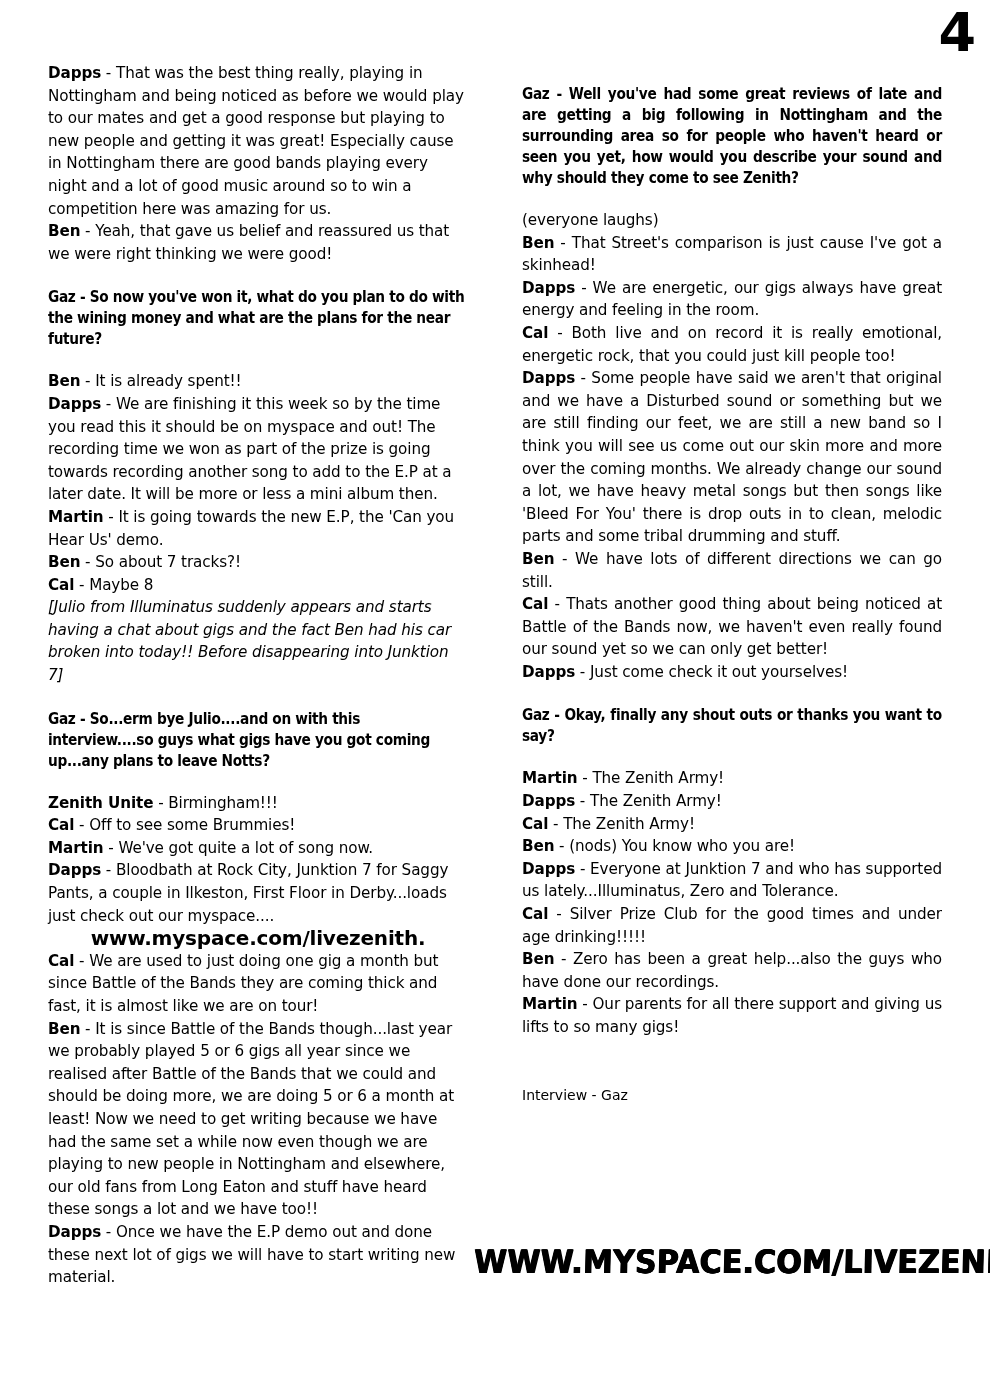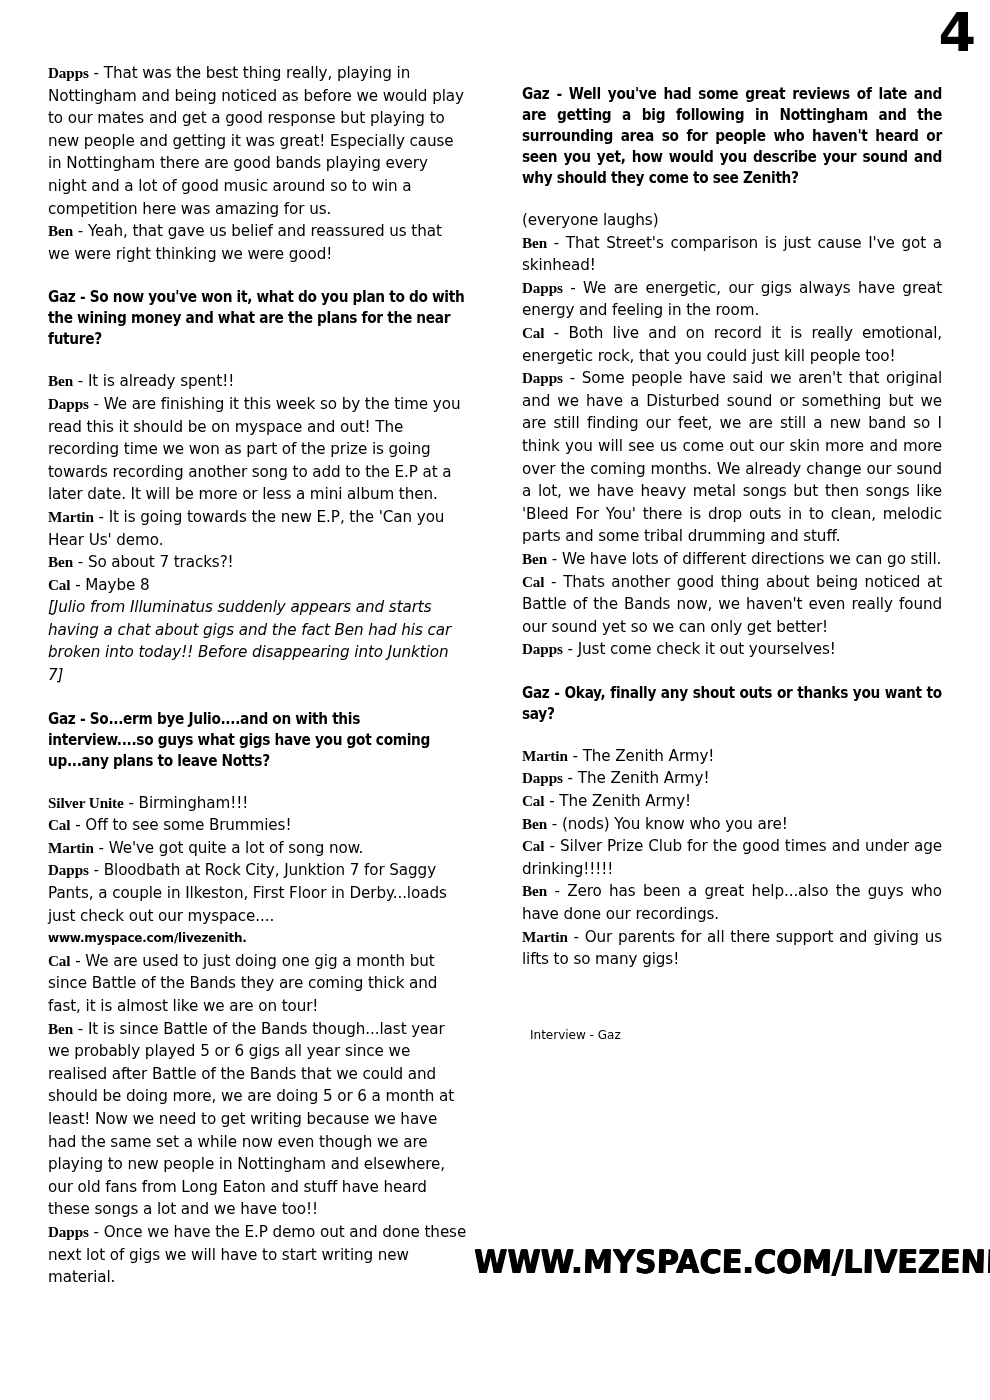--- a/index.html
+++ b/index.html
@@ -54,21 +54,20 @@
     line-height: 22.6px;
     letter-spacing: -0.1px;
     margin: 0;
     word-spacing: 0px;
   }
   .col-right .body-text { text-align: justify; }
   .col-left  .body-text { text-align: left; }
 
   .speaker {
     font-weight: bold;
-    font-family: Liberation Serif, serif;
   }
 
   .stage {
     font-style: italic;
   }
 
   .question {
     font-family: "DejaVu Sans", sans-serif;
     font-weight: bold;
     font-size: 16.4px;
@@ -80,32 +79,32 @@
     width: 107.5%;
     font-stretch: condensed;
   }
   .col-right .question { text-align: justify; }
   .gap-md { height: 21px; }
   .gap-lg { height: 25px; }
 
   .url-inline {
     font-family: "DejaVu Sans", sans-serif;
     font-weight: bold;
-    font-size: 12px;
+    font-size: 20px;
     line-height: 22.6px;
-    text-align: left;
+    text-align: center;
     margin: 0;
     letter-spacing: -0.2px;
   }
 
   .credit {
     font-family: "DejaVu Sans", sans-serif;
-    font-size: 12px;
+    font-size: 14px;
     line-height: 20px;
-    margin: 8px;
+    margin: 0;
     text-align: left;
   }
 
   .footer-url {
     position: absolute;
     left: 474px;
     top: 1245px;
     width: 460px;
     font-family: "DejaVu Sans", sans-serif;
     font-weight: bold;
@@ -136,21 +135,21 @@
           <div class="gap-md"></div>
           <p class="body-text"><span class="speaker">Ben</span><span> - </span><span>It is already spent!!</span></p>
           <p class="body-text"><span class="speaker">Dapps</span><span> - </span><span>We are finishing it this week so by the time you read this it should be on myspace and out! The recording time we won as part of the prize is going towards recording another song to add to the E.P at a later date. It will be more or less a mini album then.</span></p>
           <p class="body-text"><span class="speaker">Martin</span><span> - </span><span>It is going towards the new E.P, the 'Can you Hear Us' demo.</span></p>
           <p class="body-text"><span class="speaker">Ben</span><span> - </span><span>So about 7 tracks?!</span></p>
           <p class="body-text"><span class="speaker">Cal</span><span> - </span><span>Maybe 8</span></p>
           <p class="body-text"><span class="stage">[Julio from Illuminatus suddenly appears and starts having a chat about gigs and the fact Ben had his car broken into today!! Before disappearing into Junktion 7]</span></p>
           <div class="gap-md"></div>
           <p class="question">Gaz - So...erm bye Julio....and on with this interview....so guys what gigs have you got coming up...any plans to leave Notts?</p>
           <div class="gap-md"></div>
-          <p class="body-text"><span class="speaker">Silver Unite</span><span> - </span><span>Birmingham!!!</span></p>
+          <p class="body-text"><span class="speaker">Zenith Unite</span><span> - </span><span>Birmingham!!!</span></p>
           <p class="body-text"><span class="speaker">Cal</span><span> - </span><span>Off to see some Brummies!</span></p>
           <p class="body-text"><span class="speaker">Martin</span><span> - </span><span>We've got quite a lot of song now.</span></p>
           <p class="body-text"><span class="speaker">Dapps</span><span> - </span><span>Bloodbath at Rock City, Junktion 7 for Saggy Pants, a couple in Ilkeston, First Floor in Derby...loads just check out our myspace....</span></p>
           <p class="url-inline">www.myspace.com/livezenith.</p>
           <p class="body-text"><span class="speaker">Cal</span><span> - </span><span>We are used to just doing one gig a month but since Battle of the Bands they are coming thick and fast, it is almost like we are on tour!</span></p>
           <p class="body-text"><span class="speaker">Ben</span><span> - </span><span>It is since Battle of the Bands though...last year we probably played 5 or 6 gigs all year since we realised after Battle of the Bands that we could and should be doing more, we are doing 5 or 6 a month at least! Now we need to get writing because we have had the same set a while now even though we are playing to new people in Nottingham and elsewhere, our old fans from Long Eaton and stuff have heard these songs a lot and we have too!!</span></p>
           <p class="body-text"><span class="speaker">Dapps</span><span> - </span><span>Once we have the E.P demo out and done these next lot of gigs we will have to start writing new material.</span></p>
         </div>
     </div>
 
@@ -167,20 +166,21 @@
           <p class="body-text"><span class="speaker">Ben</span><span> - </span><span>We have lots of different directions we can go still.</span></p>
           <p class="body-text"><span class="speaker">Cal</span><span> - </span><span>Thats another good thing about being noticed at Battle of the Bands now, we haven't even really found our sound yet so we can only get better!</span></p>
           <p class="body-text"><span class="speaker">Dapps</span><span> - </span><span>Just come check it out yourselves!</span></p>
           <div class="gap-md"></div>
           <p class="question">Gaz - Okay, finally any shout outs or thanks you want to say?</p>
           <div class="gap-md"></div>
           <p class="body-text"><span class="speaker">Martin</span><span> - </span><span>The Zenith Army!</span></p>
           <p class="body-text"><span class="speaker">Dapps</span><span> - </span><span>The Zenith Army!</span></p>
           <p class="body-text"><span class="speaker">Cal</span><span> - </span><span>The Zenith Army!</span></p>
           <p class="body-text"><span class="speaker">Ben</span><span> - </span><span>(nods)  You know who you are!</span></p>
+          <p class="body-text"><span class="speaker">Dapps</span><span> - </span><span>Everyone at Junktion 7 and who has supported us lately...Illuminatus, Zero and Tolerance.</span></p>
           <p class="body-text"><span class="speaker">Cal</span><span> - </span><span>Silver Prize Club for the good times and under age drinking!!!!!</span></p>
           <p class="body-text"><span class="speaker">Ben</span><span> - </span><span>Zero has been a great help...also the guys who have done our recordings.</span></p>
           <p class="body-text"><span class="speaker">Martin</span><span> - </span><span>Our parents for all there support and giving us lifts to so many gigs!</span></p>
         </div>
       <div class="gap-lg"></div>
       <div class="gap-md"></div>
       <p class="credit">Interview - Gaz</p>
     </div>
 
   </div>

